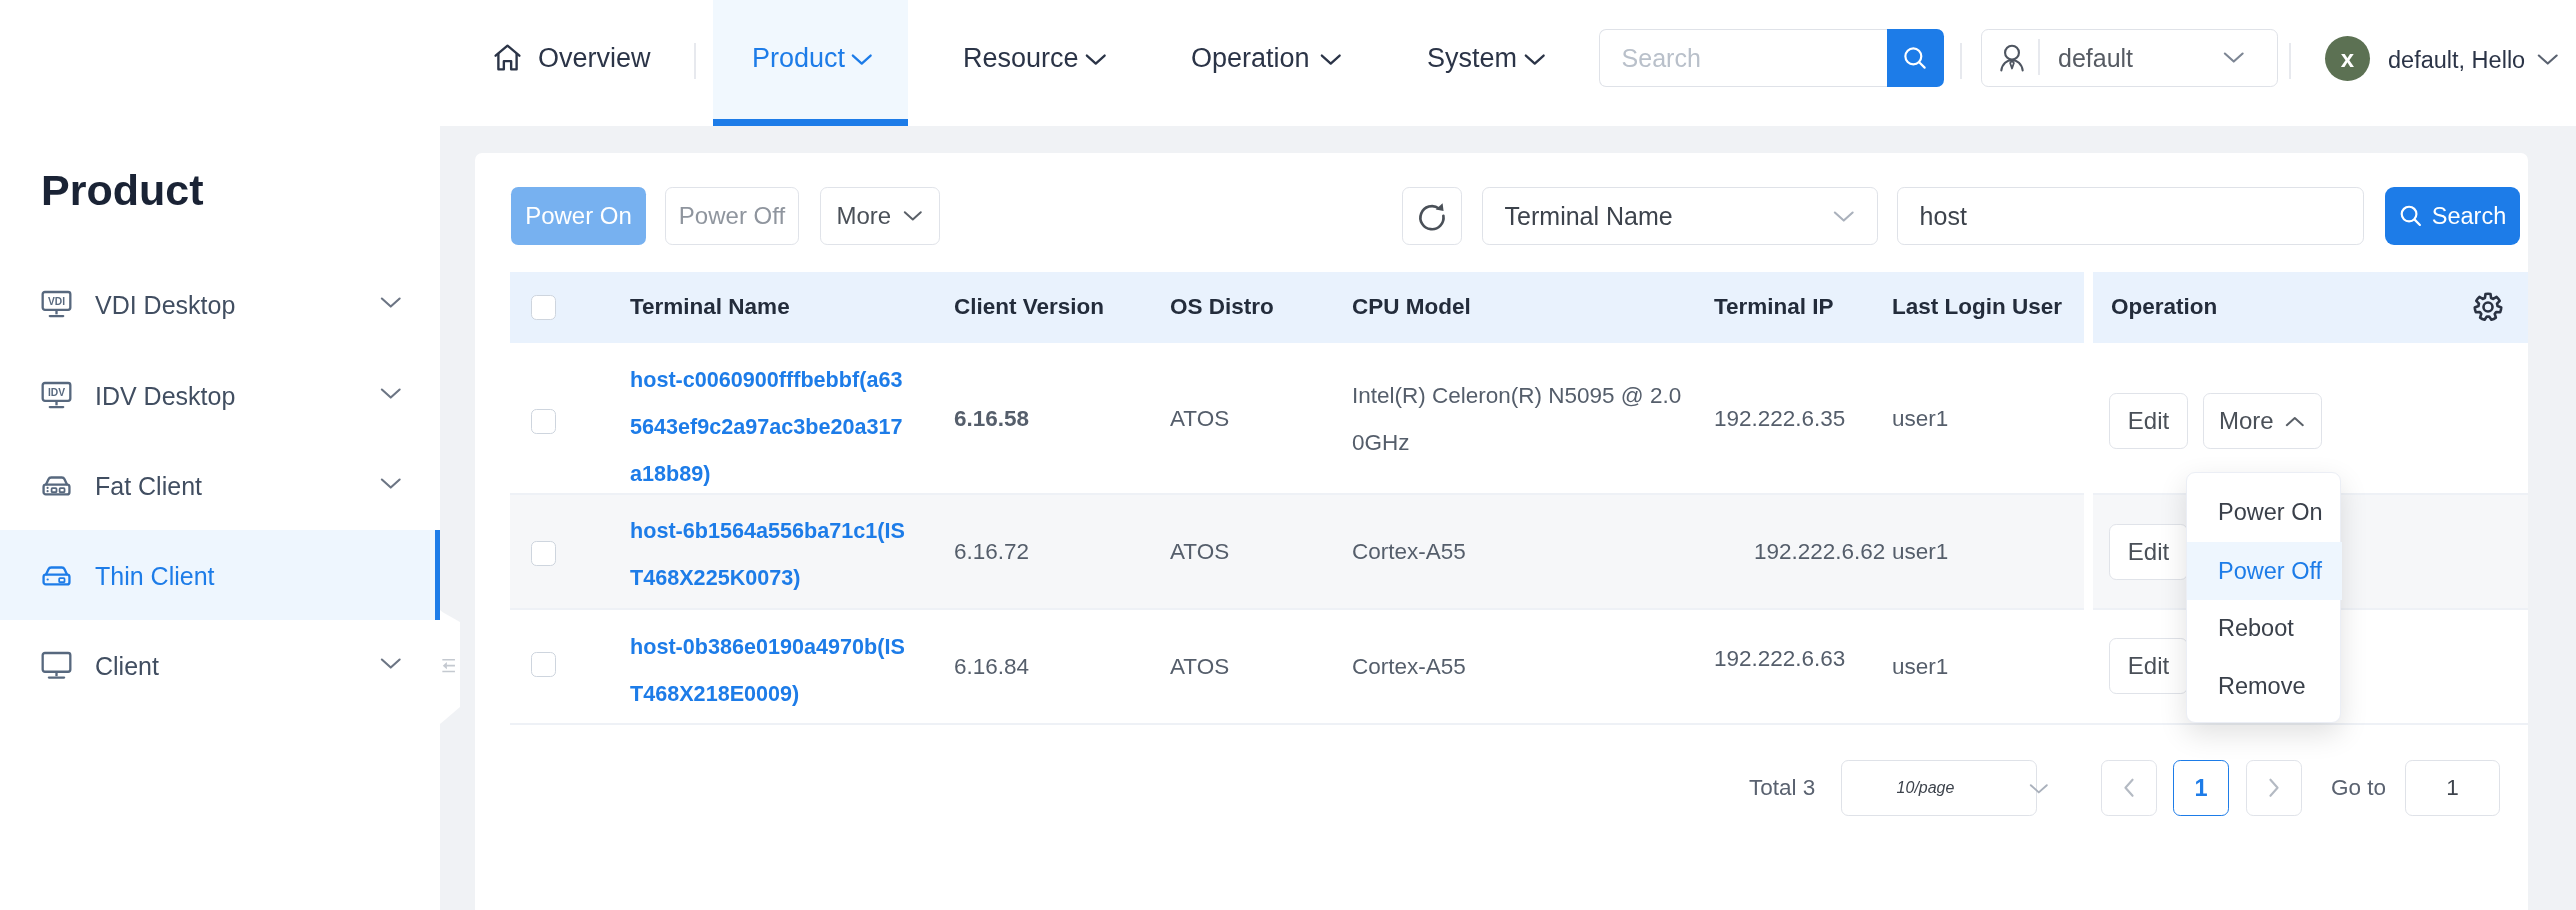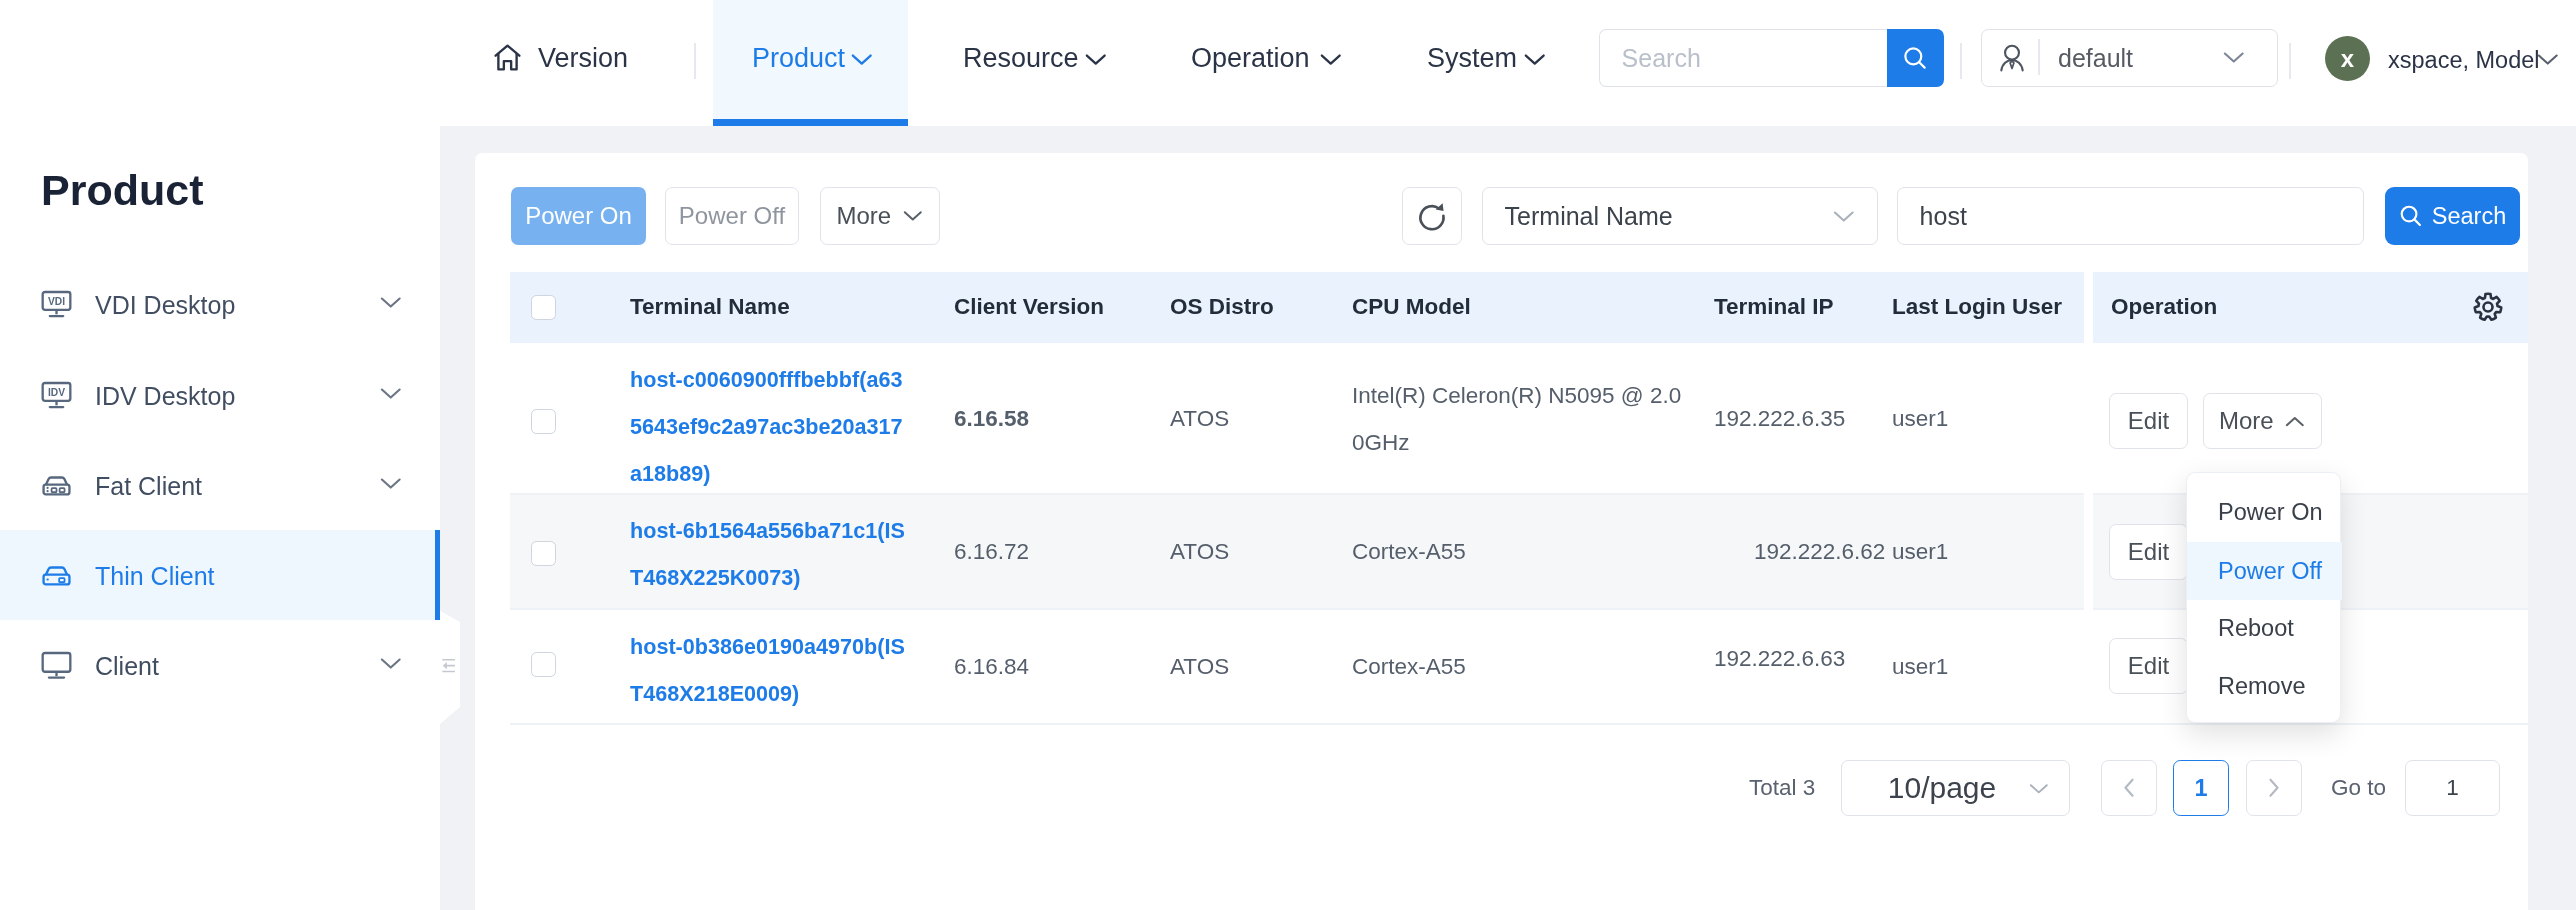--- a/index.html
+++ b/index.html
@@ -27,21 +27,21 @@
 .ditem { position:absolute; left:0; width:155px; height:58px; display:flex; align-items:center; padding-left:31px; font-size:23.5px; color:#3a404a; }
 </style>
 </head>
 <body>
 
 <div id="nav">
   <svg class="abs" style="left:492px;top:42px" width="31" height="31" viewBox="0 0 34 34" fill="none" stroke="#2b3447" stroke-width="2.6" stroke-linecap="round" stroke-linejoin="round">
     <path d="M4 15 L17 4 L30 15"></path>
     <path d="M7 13 L7 30 L13 30 L13 21 L21 21 L21 30 L27 30 L27 13"></path>
   </svg>
-  <div class="abs nav-text" style="left:538px;top:43px">Version</div>
+  <div class="abs nav-text" style="left:538px;top:43px">Overview</div>
   <div class="abs" style="left:694px;top:43px;width:1.8px;height:36px;background:#e7e9ee"></div>
   <div id="tab-product">
     <div class="abs" style="left:39px;top:43px;font-size:27px;color:#1d7ce8">Product</div>
     <svg class="abs" style="left:137px;top:52px" width="23.5" height="16" viewBox="0 0 26 18" fill="none" stroke="#1d7ce8" stroke-width="2.6" stroke-linecap="round" stroke-linejoin="round">
         <path d="M3 4 L13 13 L23 4"></path>
       </svg>
   </div>
   <div class="abs nav-text" style="left:963px;top:43px">Resource</div>
   <svg class="abs" style="left:1084px;top:52px" width="23.5" height="16" viewBox="0 0 26 18" fill="none" stroke="#2b3447" stroke-width="2.6" stroke-linecap="round" stroke-linejoin="round">
       <path d="M3 4 L13 13 L23 4"></path>
@@ -74,21 +74,21 @@
       </svg>
     <div class="abs" style="left:56px;top:9px;width:1.8px;height:36px;background:#e7e9ee"></div>
     <div class="abs" style="left:76px;top:13.5px;font-size:25px;color:#565b63">default</div>
     <svg class="abs" style="left:240px;top:20px" width="23.5" height="16" viewBox="0 0 26 18" fill="none" stroke="#7d8694" stroke-width="2.4" stroke-linecap="round" stroke-linejoin="round">
         <path d="M3 4 L13 13 L23 4"></path>
       </svg>
   </div>
   <div class="abs" style="left:2289px;top:43px;width:1.8px;height:36px;background:#e7e9ee"></div>
 
   <div class="abs" style="left:2325px;top:36px;width:45px;height:45px;border-radius:50%;background:#5c7153;color:#fff;font-size:24px;font-weight:bold;text-align:center;line-height:45px;">x</div>
-  <div class="abs" style="left:2388px;top:47px;font-size:23.5px;color:#2b3447">xspace, Model</div>
+  <div class="abs" style="left:2388px;top:47px;font-size:23.5px;color:#2b3447">default, Hello</div>
   <svg class="abs" style="left:2536px;top:52px" width="23.5" height="16" viewBox="0 0 26 18" fill="none" stroke="#5a6270" stroke-width="2.4" stroke-linecap="round" stroke-linejoin="round">
       <path d="M3 4 L13 13 L23 4"></path>
     </svg>
 </div>
 
 <div id="sidebar">
   <div class="abs" style="left:41px;top:40px;font-size:43px;font-weight:bold;color:#1a2335;">Product</div>
   <div class="menu-item" style="top:133px">
     <svg class="abs" style="left:40px;top:29px" width="33" height="33" viewBox="0 0 37 37" fill="none" stroke="#57687e" stroke-width="2.6">
         <rect x="3" y="4.5" width="31" height="20" rx="2.5"></rect>
@@ -250,21 +250,21 @@
     <div class="abs" style="left:1609px;top:119px;width:9px;height:451px;background:#fff;"></div>
 
     <div class="abs" style="left:1711px;top:319px;width:155px;height:251px;background:#fff;border:1.8px solid #ebeef5;border-radius:9px;box-shadow:0 10.8px 29px rgba(0,0,0,0.12);z-index:5;">
       <div class="ditem" style="top:10.8px">Power On</div>
       <div class="ditem" style="top:69px;background:#eef6fe;color:#1d7ce8;">Power Off</div>
       <div class="ditem" style="top:126px">Reboot</div>
       <div class="ditem" style="top:184px">Remove</div>
     </div>
 
     <div class="abs" style="left:1274px;top:607px;height:56px;display:flex;align-items:center;font-size:22.5px;color:#5a6270;">Total 3</div>
-    <div class="ctl" style="left:1366px;top:607px;width:229px;height:56px;font-size:30px;justify-content:center;">
+    <div class="ctl" style="left:1366px;top:607px;width:196px;height:56px;font-size:16px;justify-content:center;font-style:italic;">
       <span style="margin-right:27px">10/page</span>
       <svg class="abs" style="left:186px;top:21px" width="21.6" height="14.4" viewBox="0 0 26 18" fill="none" stroke="#aab1bc" stroke-width="2.4" stroke-linecap="round" stroke-linejoin="round">
           <path d="M3 4 L13 13 L23 4"></path>
         </svg>
     </div>
     <div class="btn" style="left:1626px;top:607px;width:56px;height:56px;border-radius:7.2px;">
       <svg width="16" height="23.5" viewBox="0 0 18 26" fill="none" stroke="#b4bac3" stroke-width="2.4" stroke-linecap="round" stroke-linejoin="round">
           <path d="M13 4 L5 13 L13 22"></path>
         </svg>
     </div>

